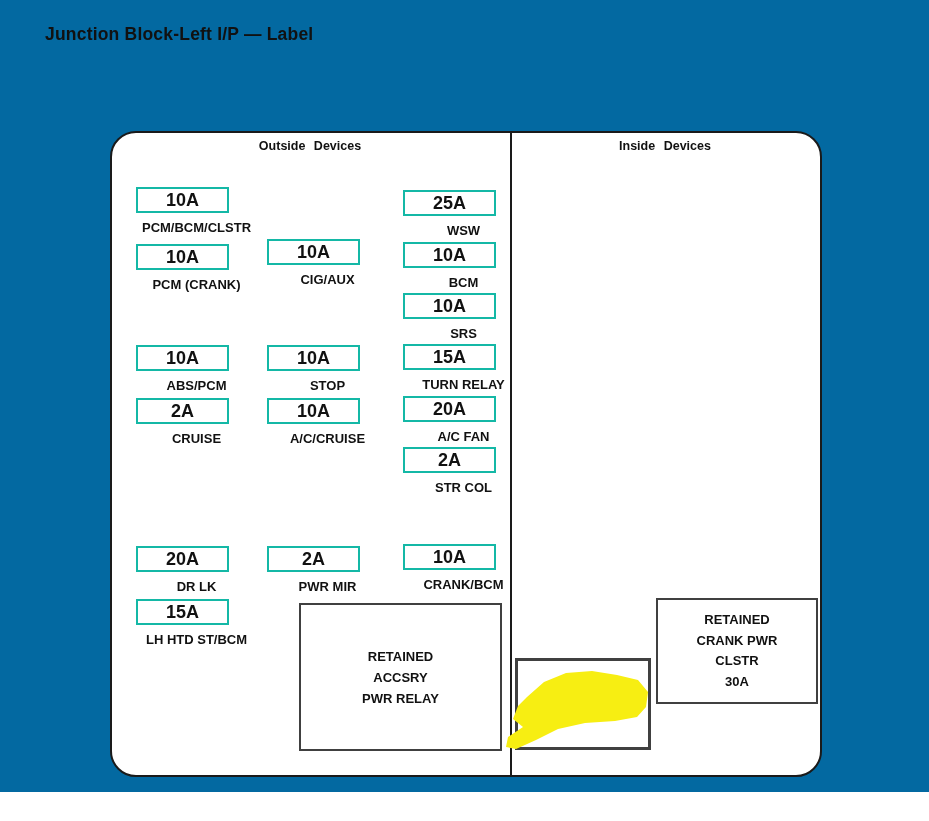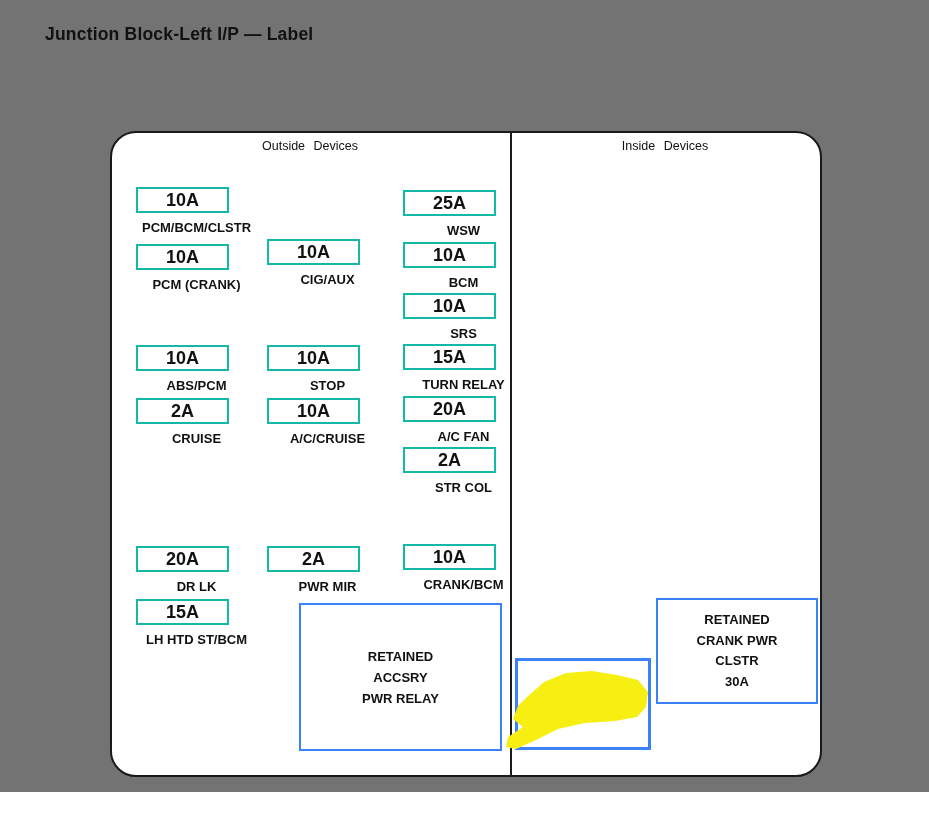--- a/index.html
+++ b/index.html
@@ -5,21 +5,21 @@
   html, body {
     margin: 0;
     padding: 0;
     background: #ffffff;
     font-family: "Liberation Sans", sans-serif;
   }
   #stage {
     position: relative;
     width: 929px;
     height: 792px;
-    background: #737373;
+    background: #0369a1;
     overflow: hidden;
   }
   .page-title {
     position: absolute;
     left: 45px;
     top: 24px;
     font-size: 17.5px;
     font-weight: bold;
     color: #111111;
     letter-spacing: 0.2px;
@@ -42,21 +42,21 @@
     top: 132px;
     width: 2px;
     height: 643px;
     background: #1a1a1a;
     z-index: 1;
   }
   .section-header {
     position: absolute;
     top: 139px;
     font-size: 12.5px;
-    font-weight: normal;
+    font-weight: bold;
     color: #111111;
     text-align: center;
     word-spacing: 5px;
     z-index: 2;
     white-space: nowrap;
   }
   .section-header.left  { left: 110px; width: 400px; }
   .section-header.right { left: 512px; width: 306px; }
 
   .fuse {
@@ -83,21 +83,21 @@
     transform: translateX(-50%);
     font-size: 13px;
     font-weight: bold;
     color: #111111;
     white-space: nowrap;
     margin-left: 14px;
   }
 
   .relay-box {
     position: absolute;
-    border: 2px solid #3b82f6;
+    border: 2px solid #404040;
     background: #ffffff;
     display: flex;
     flex-direction: column;
     align-items: center;
     justify-content: center;
     font-size: 13px;
     font-weight: bold;
     color: #111111;
     text-align: center;
     line-height: 21px;

